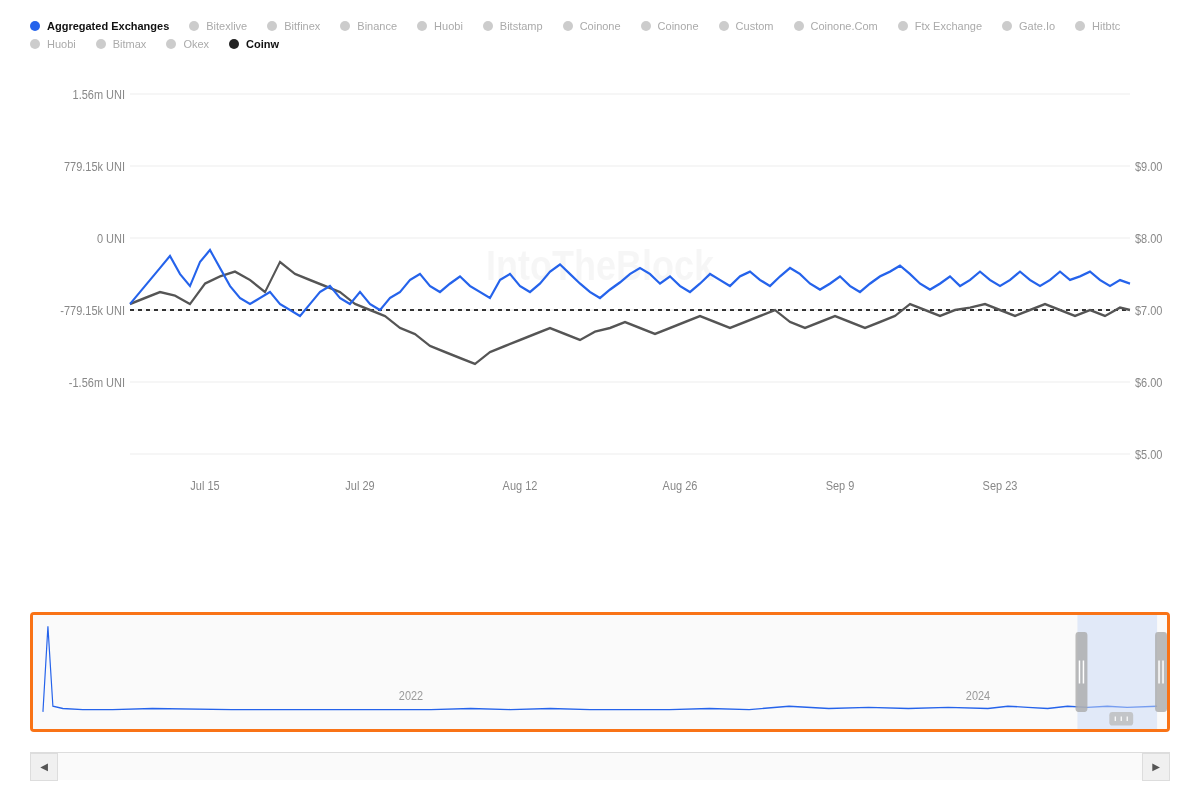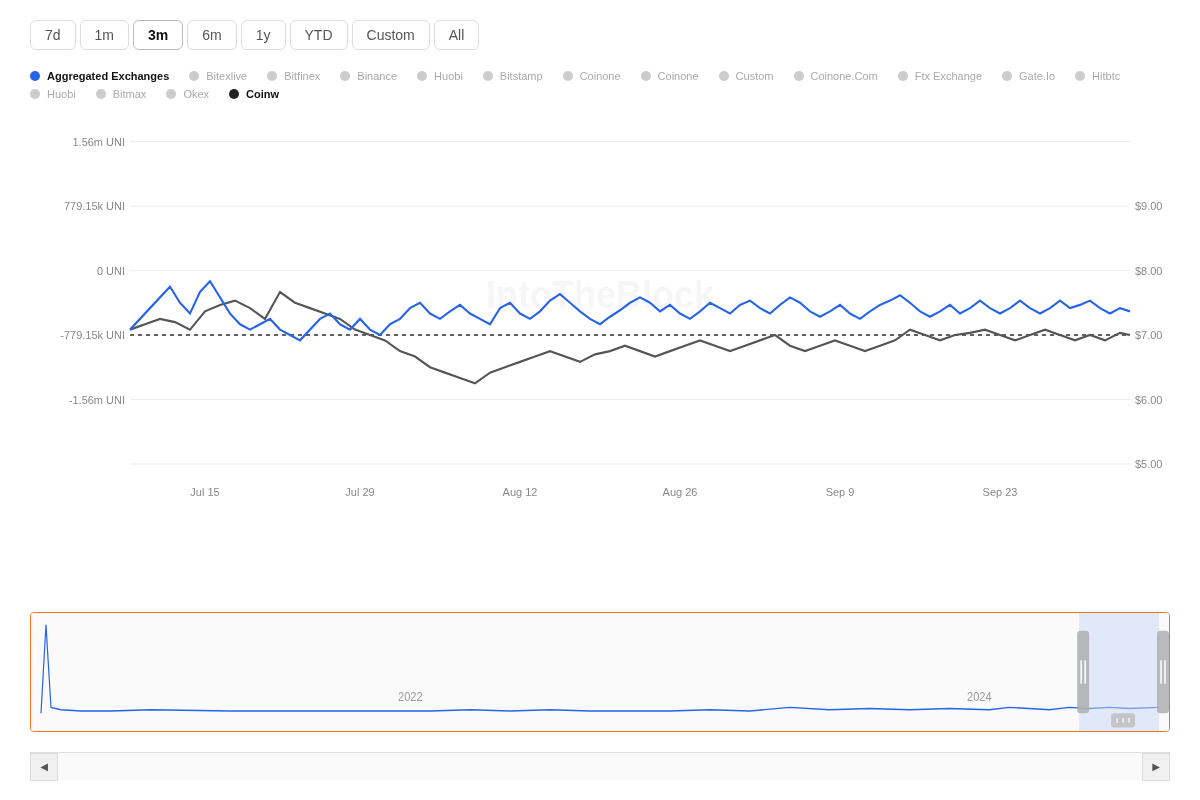--- a/index.html
+++ b/index.html
@@ -92,21 +92,21 @@
     .main-chart-svg {
       width: 100%;
       height: 100%;
     }
 
     
     .mini-chart-area {
       height: 120px;
       flex-shrink: 0;
       position: relative;
-      border: 1px solid #f97316;
+      border: 3px solid #f97316;
       border-radius: 4px;
       overflow: hidden;
       background: #fafafa;
       margin-top: 42px;
     }
 
     .mini-chart-svg {
       width: 100%;
       height: 100%;
     }
@@ -151,30 +151,20 @@
     .axis-label-bottom {
       font-size: 11px;
       fill: #888;
     }
   </style>
 </head>
 <body>
 
 <div class="container">
 
-  <div class="time-range-bar">
-  <button class="time-btn">7d</button>
-      <button class="time-btn">1m</button>
-      <button class="time-btn active">3m</button>
-      <button class="time-btn">6m</button>
-      <button class="time-btn">1y</button>
-      <button class="time-btn">YTD</button>
-      <button class="time-btn">Custom</button>
-      <button class="time-btn">All</button>
-    </div>
 
   <div class="legend">
   <div class="legend-item active">
         <span class="legend-dot" style="background: rgb(37, 99, 235);"></span>
         <span>Aggregated Exchanges</span>
       </div>
       <div class="legend-item">
         <span class="legend-dot" style="background: rgb(204, 204, 204);"></span>
         <span>Bitexlive</span>
       </div>

